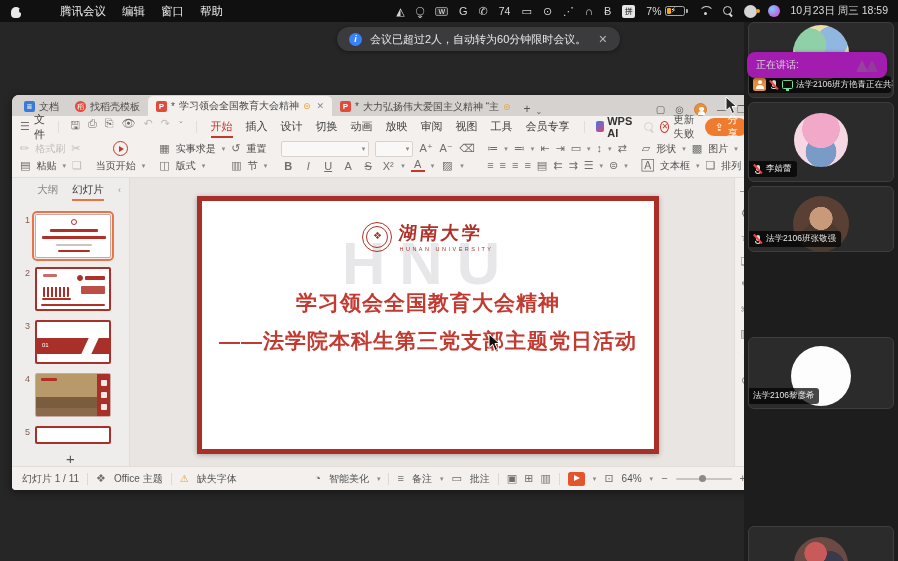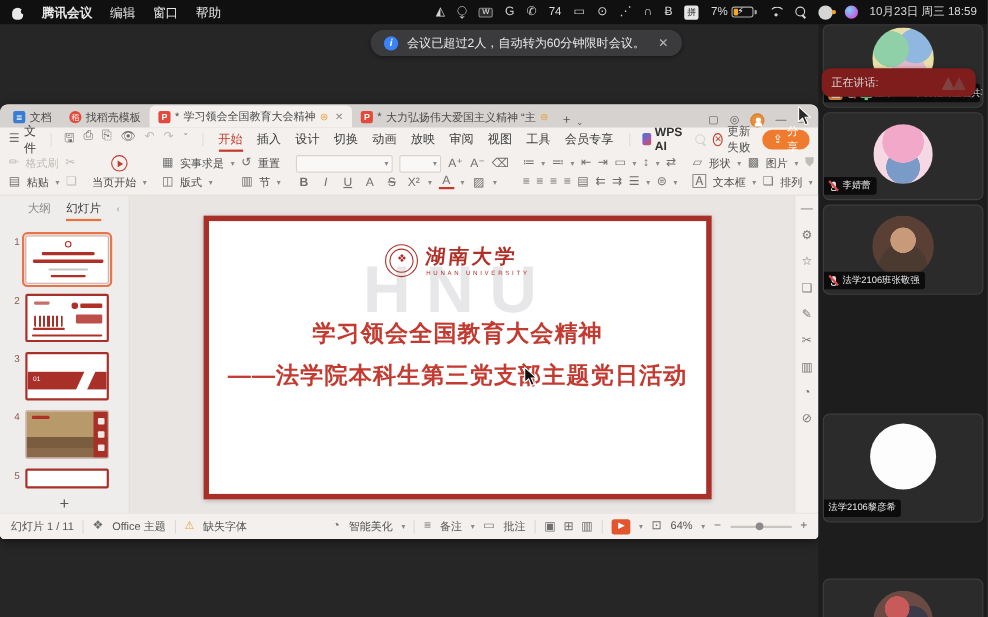--- a/index.html
+++ b/index.html
@@ -6,21 +6,21 @@
   html,body { width:898px; height:561px; overflow:hidden; }
   body { font-family:"Liberation Sans","DejaVu Sans",sans-serif; background:#262626; position:relative; }
 
   
   .menubar { position:absolute; top:0; left:0; width:898px; height:22px; background:#101010;
     display:flex; align-items:center; color:#e8e8e8; font-size:11.5px; padding:0 10px; z-index:50; }
   .mb-left { display:flex; align-items:center; gap:16px; }
   .apple { width:12px; height:13px; position:relative; }
   .apple::before { content:""; position:absolute; left:1px; top:2px; width:10px; height:11px; background:#e8e8e8; border-radius:5px 5px 4px 4px; }
   .apple::after { content:""; position:absolute; right:-2px; top:3px; width:5px; height:5px; background:#101010; border-radius:50%; }
-  .mb-app { font-weight:bold; }
+  .mb-app { font-weight:normal;margin-left:22px; }
   .mb-right { margin-left:auto; display:flex; align-items:center; gap:11px; font-size:10.5px; color:#dcdcdc; }
   .mb-ico { font-size:11px; color:#d5d5d5; line-height:1; }
   .wps-badge { background:#2c2c2c; border:1px solid #888; border-radius:2px; font-size:7px; padding:0 2px; color:#eee; }
   .ime { background:#e6e6e6; color:#111; border-radius:2px; font-size:8px; width:13px; height:13px; display:flex; align-items:center; justify-content:center; }
   .batt { display:flex; align-items:center; gap:3px; }
   .batt-body { width:20px; height:10px; border:1px solid #aaa; border-radius:2.5px; position:relative; }
   .batt-body::before { content:""; position:absolute; left:1px; top:1px; bottom:1px; width:4px; background:#f5a623; border-radius:1px; }
   .batt-body::after { content:"⚡"; position:absolute; left:5px; top:-1px; font-size:8px; color:#fff; }
   .batt-nub { width:2px; height:4px; background:#aaa; border-radius:0 1px 1px 0; margin-left:-2px; }
   .wifi { width:13px; height:10px; position:relative; }
@@ -35,21 +35,21 @@
 
   
   .banner { position:absolute; left:337px; top:27px; height:24px; background:#3b3b3e; border-radius:12px;
     display:flex; align-items:center; gap:8px; padding:0 12px; z-index:40; box-shadow:0 1px 4px rgba(0,0,0,.4); }
   .info-ico { width:13px; height:13px; border-radius:50%; background:#3a82f7; color:#fff; font-size:9px; font-weight:bold;
     display:flex; align-items:center; justify-content:center; font-style:italic; }
   .banner-text { color:#e8e8e8; font-size:11px; white-space:nowrap; }
   .banner-close { color:#b5b5b5; font-size:11px; margin-left:4px; cursor:default; }
 
   
-  .wps { position:absolute; left:0; top:95px; width:744px; height:395px; background:#f3f0ee; border-radius:7px 7px 4px 4px; z-index:10;
+  .wps { position:absolute; left:12px; top:95px; width:744px; height:395px; background:#f3f0ee; border-radius:7px 7px 4px 4px; z-index:10;
     box-shadow:0 2px 10px rgba(0,0,0,.45); }
 
   
   .tabbar { height:21px; background:#d6d2cf; border-radius:7px 7px 0 0; display:flex; align-items:flex-end; padding:0 6px 0 4px; font-size:10px; color:#4a4a4a; }
   .tab { display:flex; align-items:center; gap:4px; padding:0 8px; height:19px; white-space:nowrap; }
   .tab-active { background:#f3f0ee; border-radius:5px 5px 0 0; height:20px; }
   .doc-ico { width:11px; height:11px; background:#3a7bd5; border-radius:2px; color:#fff; font-size:7px; display:flex; align-items:center; justify-content:center; }
   .docer-ico { width:11px; height:11px; background:#e24b3b; border-radius:50%; color:#fff; font-size:7px; display:flex; align-items:center; justify-content:center; }
   .ppt-ico { width:11px; height:11px; background:#e24b3b; border-radius:2px; color:#fff; font-size:8px; font-weight:bold; display:flex; align-items:center; justify-content:center; }
   .mod-dot { color:#e8a33d; font-size:9px; }
@@ -152,21 +152,21 @@
     padding:2px 5px 2px 4px; color:#e8e8e8; font-size:8.5px; white-space:nowrap; max-width:142px; }
   .micoff { position:relative; width:10px; height:11px; flex:0 0 auto; }
   .micoff::before { content:""; position:absolute; left:3px; top:1px; width:4px; height:6.5px; background:#ddd; border-radius:2px; }
   .micoff i { position:absolute; left:2px; top:7.5px; width:6px; height:2.5px; border:1px solid #ddd; border-top:none; border-radius:0 0 4px 4px; }
   .micoff::after { content:""; position:absolute; left:-1px; top:4.5px; width:12px; height:1.6px; background:#e5484d; transform:rotate(48deg); }
   .pbadge { width:13px; height:13px; background:#e98f3c; border-radius:2.5px; position:relative; flex:0 0 auto; }
   .pbadge::before { content:""; position:absolute; left:4.5px; top:2px; width:4px; height:4px; border-radius:50%; background:#fff; }
   .pbadge::after { content:""; position:absolute; left:2.5px; top:6.5px; width:8px; height:4.5px; border-radius:4px 4px 0 0; background:#fff; }
   .scrico { width:11px; height:9px; border:1.2px solid #7ee0a0; border-radius:1.5px; position:relative; flex:0 0 auto; }
   .scrico::after { content:""; position:absolute; left:3px; bottom:-3px; width:3px; height:2px; background:#7ee0a0; }
-  .speaktip { position:absolute; left:3px; top:40px; width:140px; height:26px; background:#7f1d1d; border-radius:8px; z-index:5;
+  .speaktip { position:absolute; left:3px; top:30px; width:140px; height:26px; background:#a21caf; border-radius:8px; z-index:5;
     display:flex; align-items:center; padding:0 9px; color:#d8d8d8; font-size:10px; box-shadow:0 1px 4px rgba(0,0,0,.4); }
   .tt-logo { margin-left:auto; position:relative; width:22px; height:14px; opacity:.35; }
   .tt-logo::before { content:""; position:absolute; left:0; bottom:0; border-left:6px solid transparent; border-right:6px solid transparent; border-bottom:12px solid #888; border-radius:2px; }
   .tt-logo::after { content:""; position:absolute; left:10px; bottom:0; border-left:6px solid transparent; border-right:6px solid transparent; border-bottom:12px solid #777; border-radius:2px; }
 
   
   .cursor { position:absolute; z-index:60; }
 </style>
 </head>
 <body>
@@ -586,35 +586,35 @@
       radial-gradient(circle at 50% 72%, #7a9ac8 0 32%, transparent 33%),
       #f5d8e4"></span>
     <div class="plabel">
       <span class="micoff">
           <i></i>
         </span>
       <span>李婧蕾</span>
     </div>
   </div>
 
-  <div class="tile" style="top:164px;height:82px">
+  <div class="tile" style="top:164px;height:66px">
     <span class="pav" style="top:9px;width:56px;height:56px;background:
       radial-gradient(circle at 50% 40%, #c89a7a 0 26%, transparent 27%),
       radial-gradient(circle at 50% 85%, #4a3a30 0 40%, transparent 41%),
       #5a4034"></span>
     <div class="plabel">
       <span class="micoff">
           <i></i>
         </span>
       <span>法学2106班张敬强</span>
     </div>
   </div>
 
 
-  <div class="tile" style="top:354px;height:99px">
+  <div class="tile" style="top:315px;height:72px">
     <span class="pav" style="top:8px;width:60px;height:60px;background:#fdfdfd"></span>
     <div class="plabel">
       <span>法学2106黎彦希</span>
     </div>
   </div>
 
 
   <div class="tile" style="top:504px;height:70px">
     <span class="pav" style="top:10px;width:54px;height:54px;background:
       radial-gradient(circle at 40% 30%, #c85a5a 0 22%, transparent 23%),

